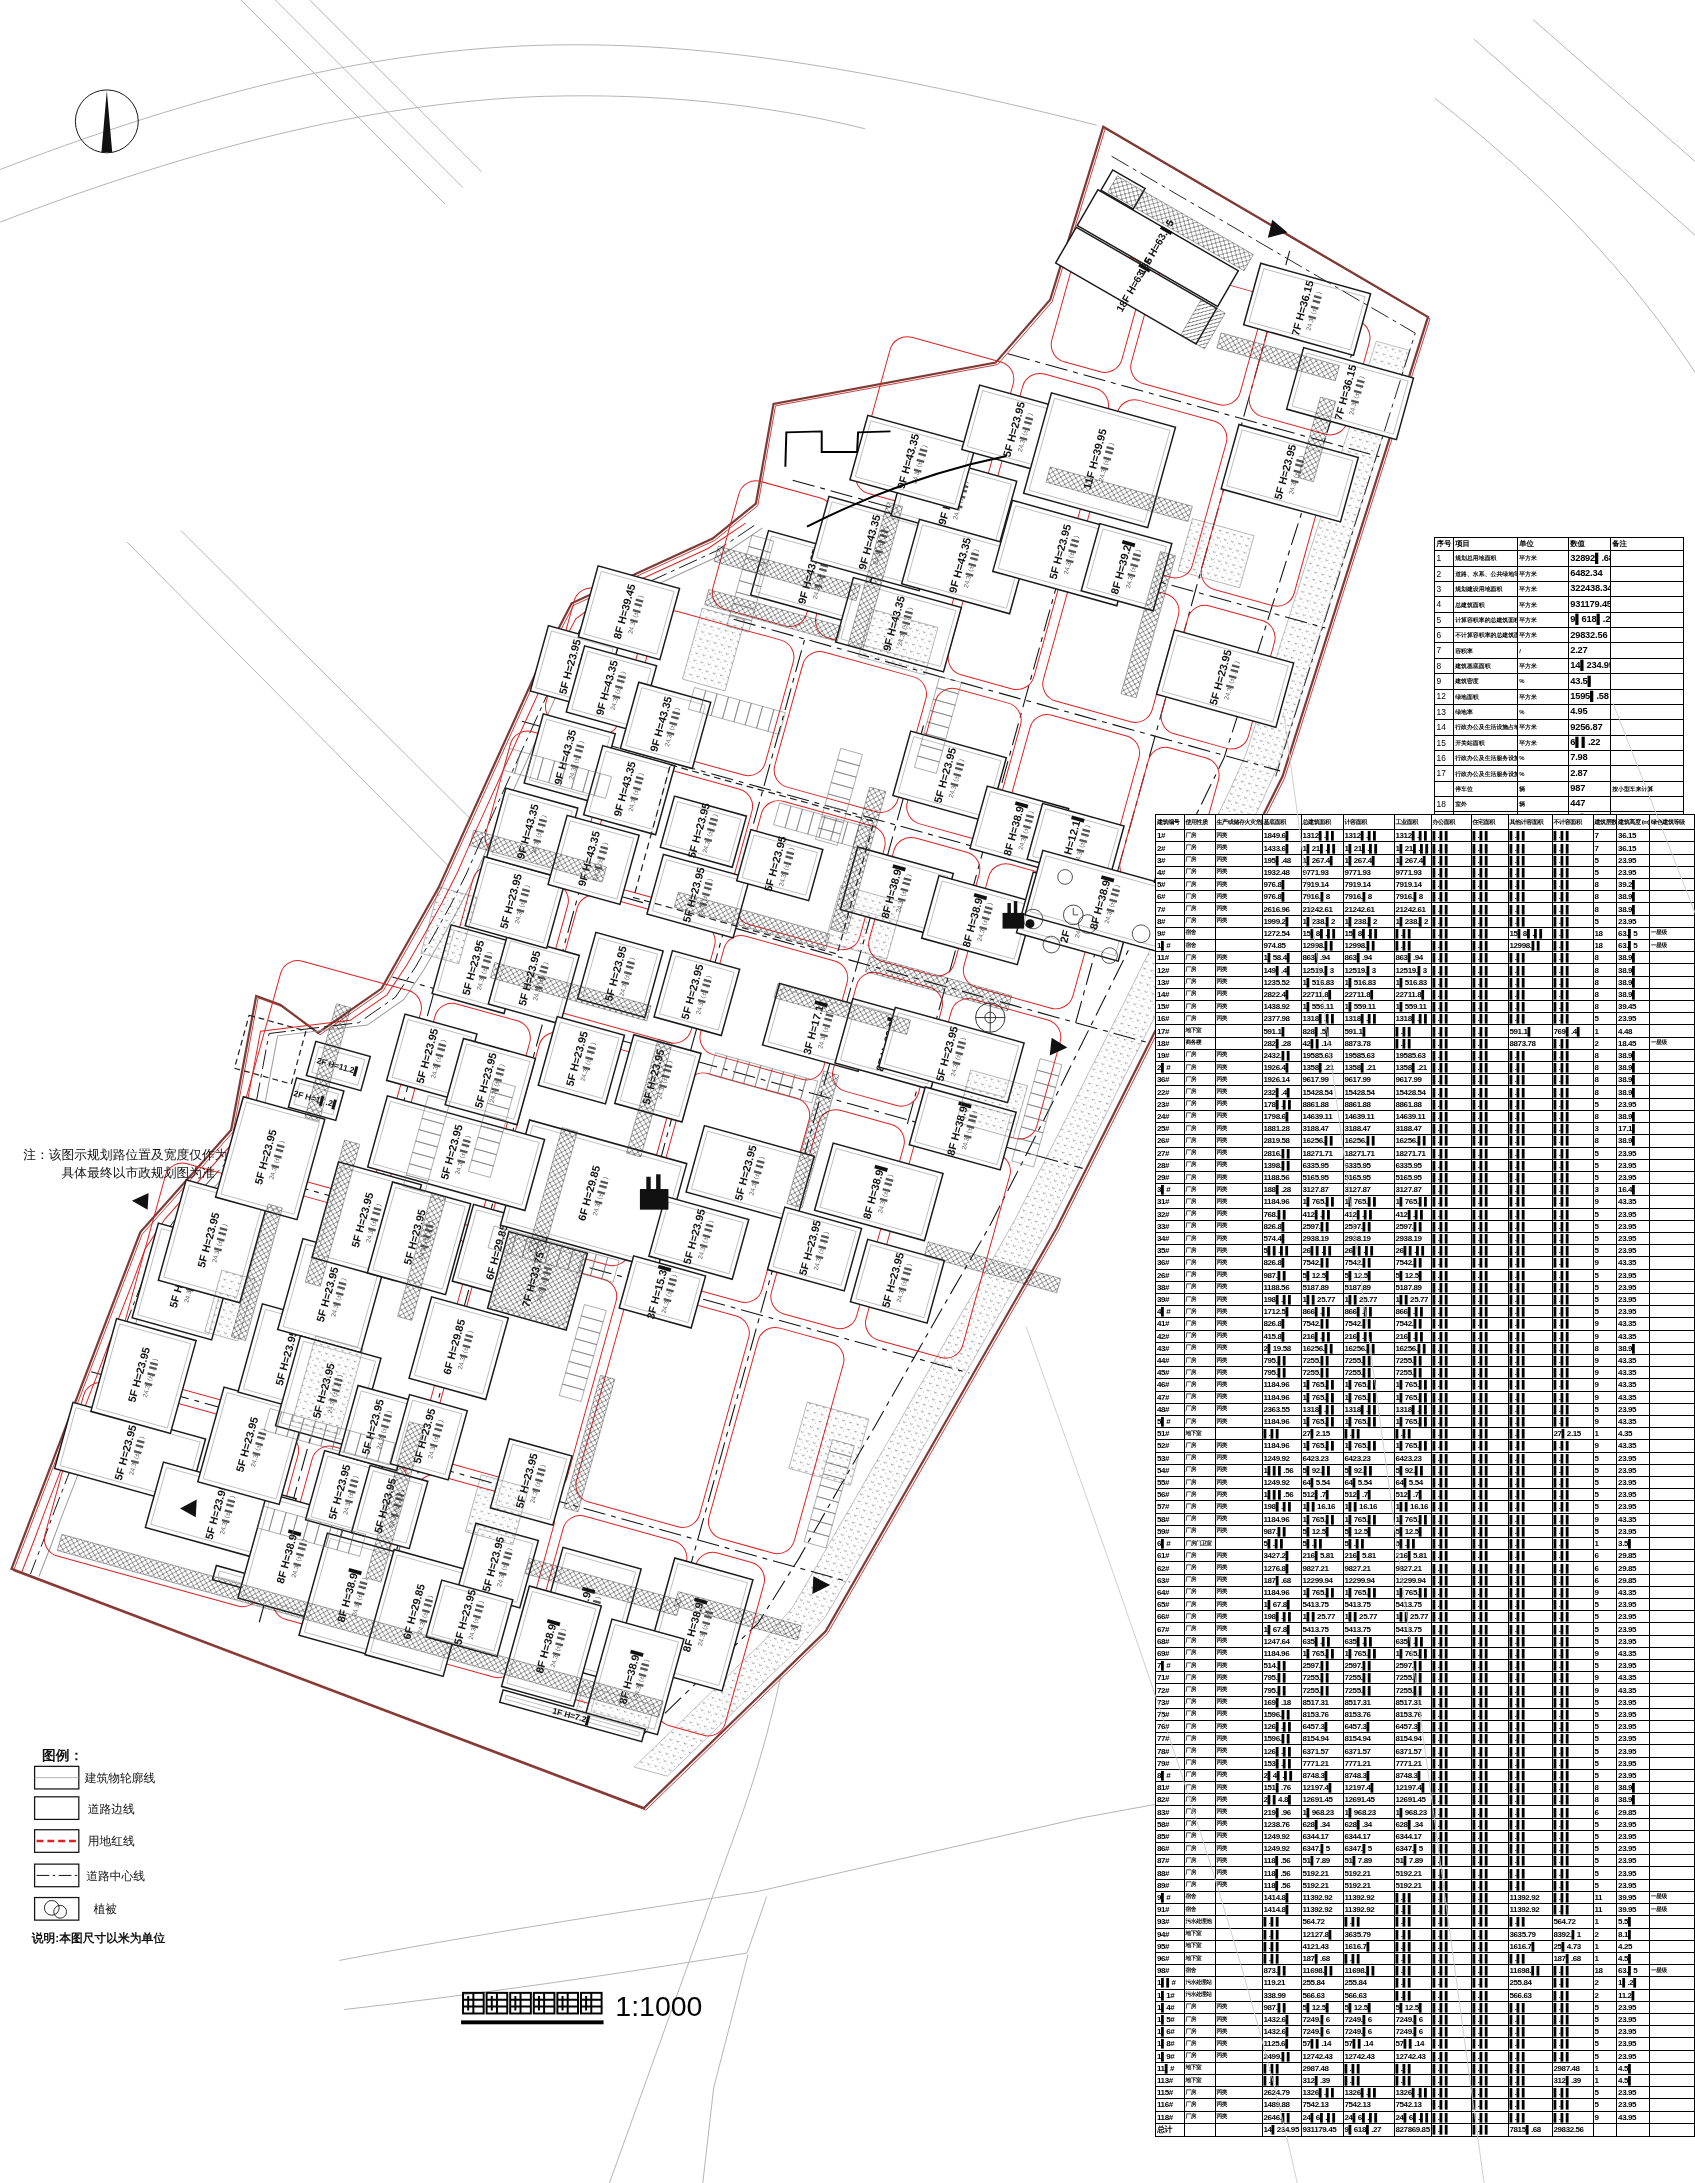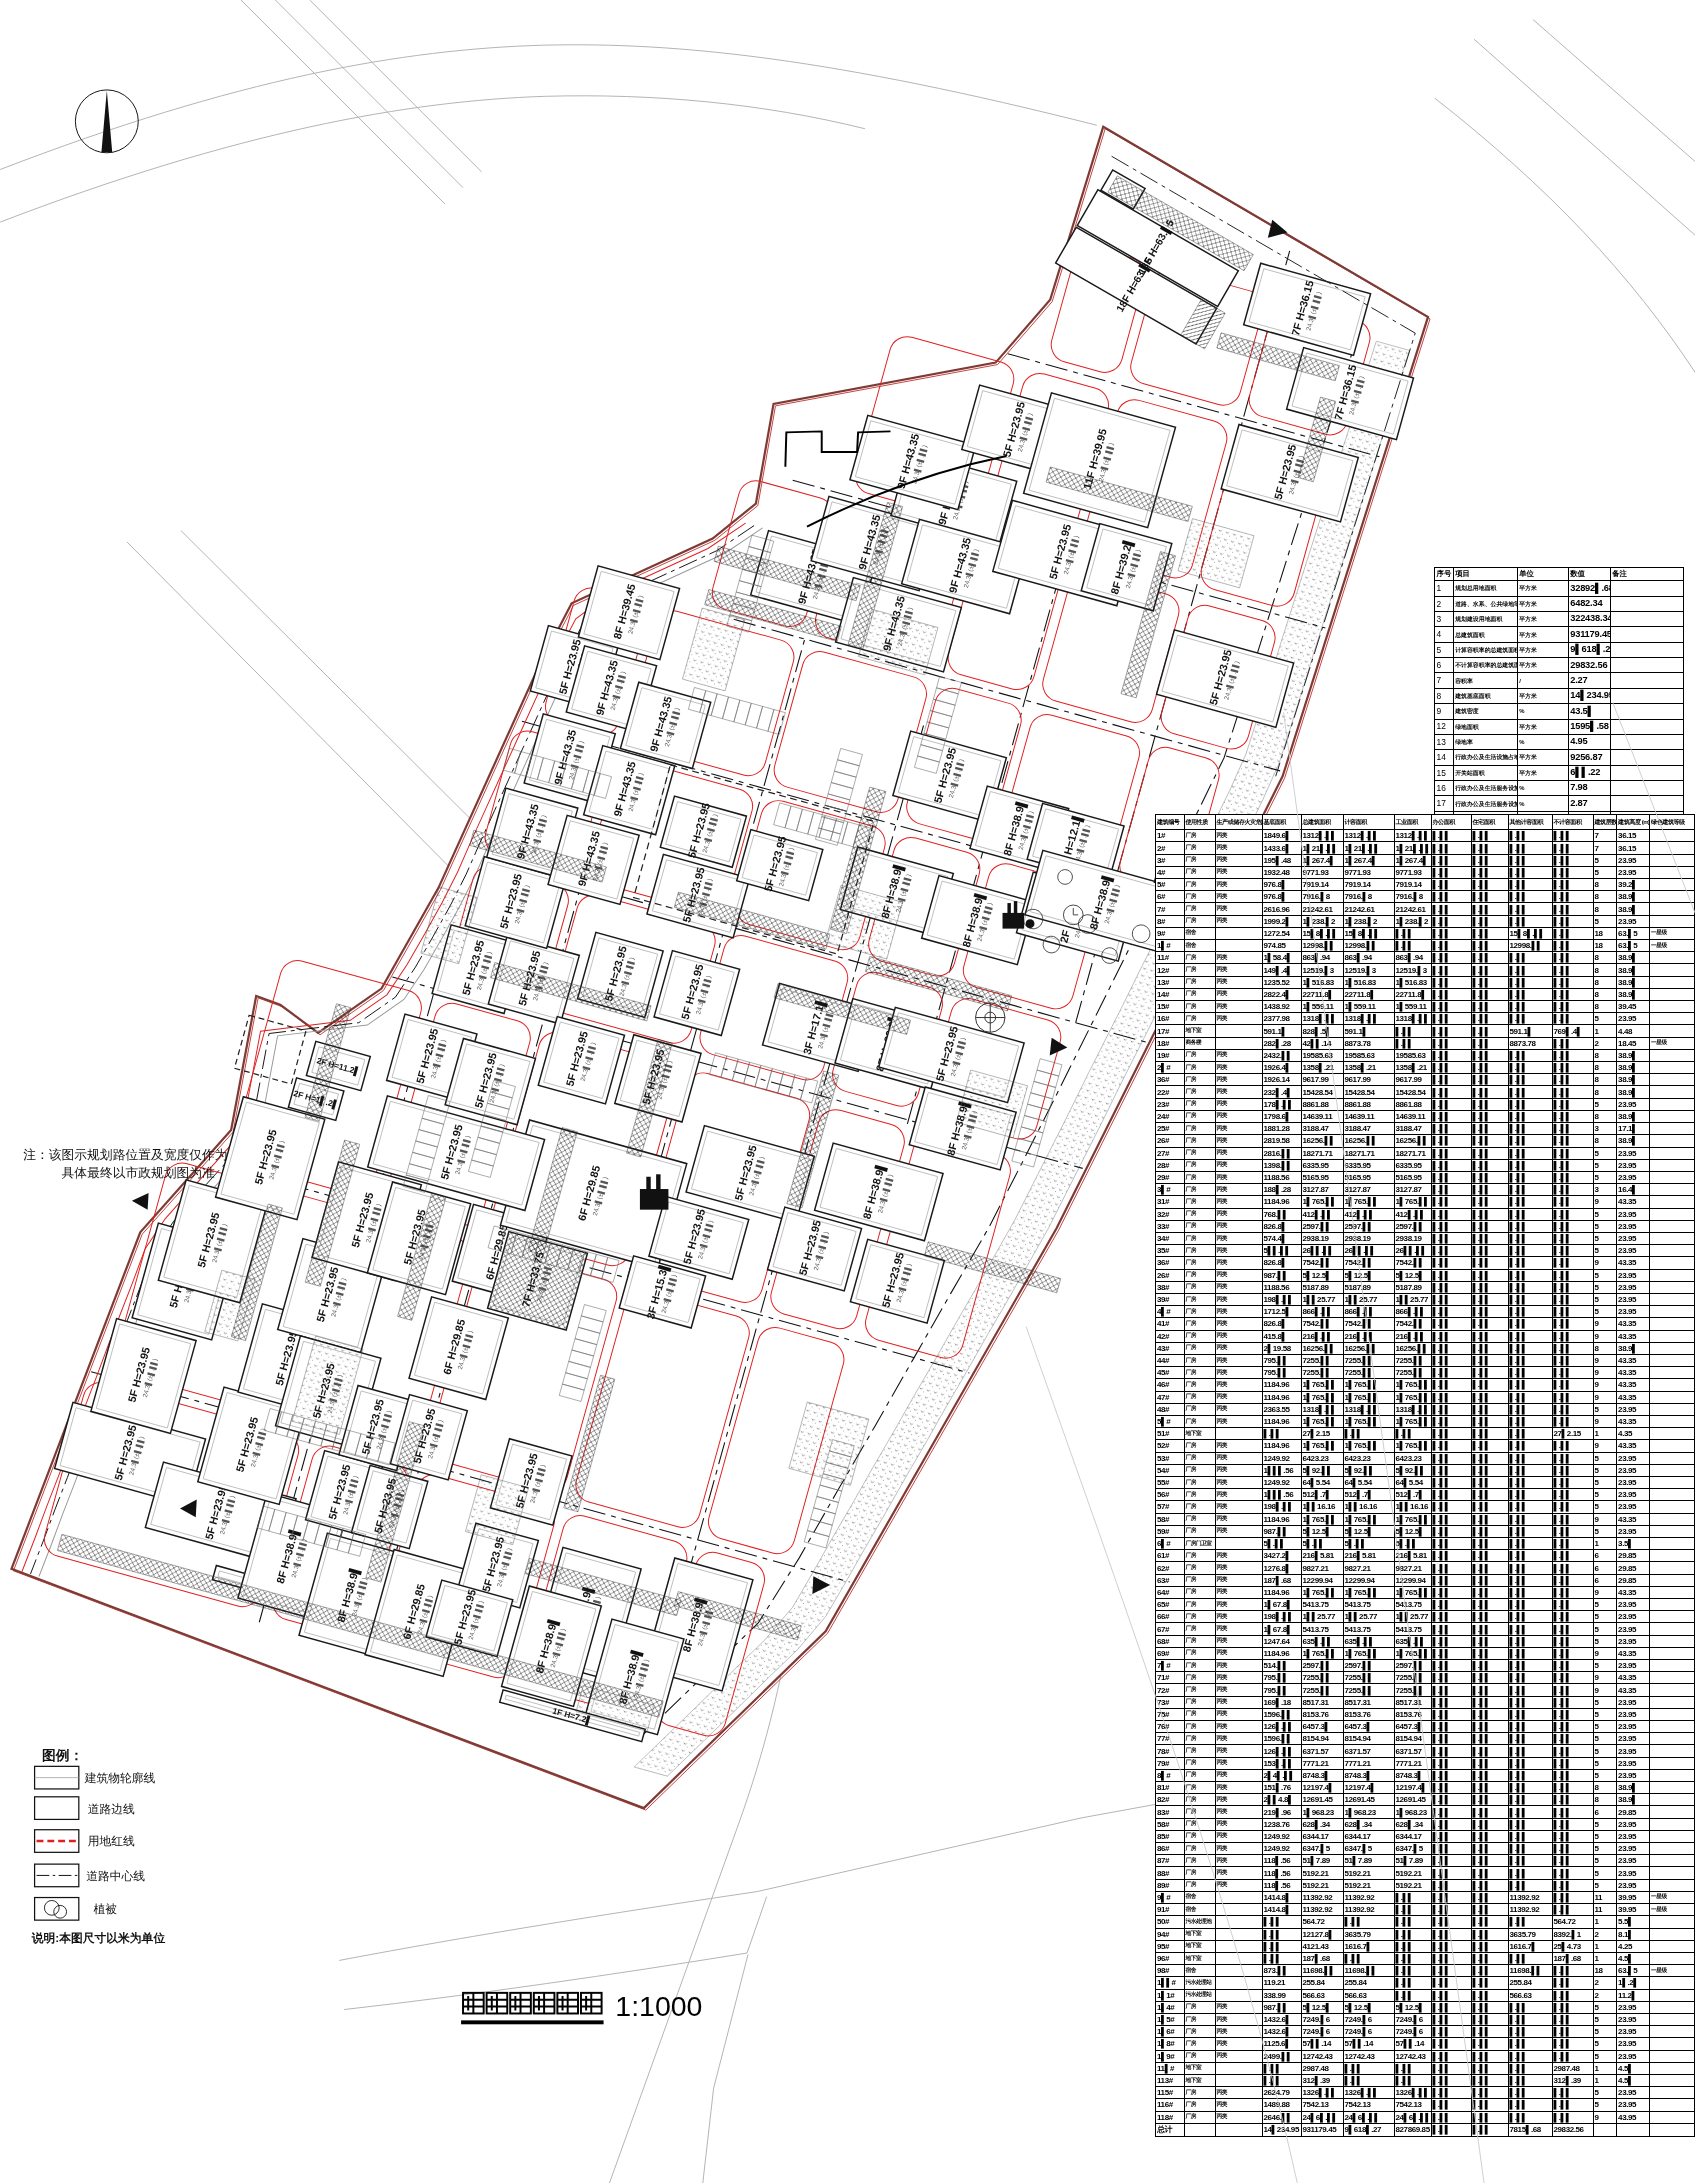--- a/index.html
+++ b/index.html
@@ -1,19 +1,19 @@
 <!DOCTYPE html>
 <html style="font-size:7.9px"><head><meta charset="utf-8">
 <style>
 *{margin:0;padding:0;box-sizing:border-box}
 body{width:1696px;height:2183px;background:#fff;position:relative;font-family:"Liberation Sans",sans-serif;overflow:hidden}
 #plan{position:absolute;left:0;top:0}
 table{border-collapse:collapse;table-layout:fixed;background:#fff}
 td{border:0.8px solid #000;overflow:hidden;white-space:nowrap;vertical-align:middle}
-.sum{position:absolute;left:1434px;top:567px;width:249px;height:291px}
+.sum{position:absolute;left:1434px;top:537px;width:249px;height:291px}
 .sum td{font-size:6.4px;padding:0 1.5px;line-height:1.02}
 .sum .hd td{font-weight:bold;font-size:7.4px;height:13.3px}
 .sum .ix{font-size:8.4px}
 .sum .nm{font-size:9.3px;font-weight:bold;letter-spacing:-0.2px}
 .sum .it{font-size:5.9px;font-weight:bold}
 .big{position:absolute;left:1155px;top:814px;width:538px;height:1323px}
 .big td{font-size:8px;font-weight:bold;padding:0 1px;height:12.2px;letter-spacing:-0.4px}
 .big .hd td{font-size:6.1px;height:15.2px;letter-spacing:-0.5px}
 .big .cn{font-size:5.7px;letter-spacing:-0.5px}
 </style></head>
@@ -2952,21 +2952,21 @@
         <td class="nm">▌.▌▌</td>
         <td class="nm">▌.▌▌</td>
         <td class="nm">▌.▌▌</td>
         <td class="nm">11392.92</td>
         <td class="nm">▌.▌▌</td>
         <td class="nm">11</td>
         <td class="nm">39.95</td>
         <td class="cn">一星级</td>
       </tr>
       <tr>
-        <td class="nm">50#</td>
+        <td class="nm">93#</td>
         <td class="cn">污水处理池</td>
         <td class="cn"></td>
         <td class="nm">▌.▌▌</td>
         <td class="nm">564.72</td>
         <td class="nm">▌.▌▌</td>
         <td class="nm">▌.▌▌</td>
         <td class="nm">▌.▌▌</td>
         <td class="nm">▌.▌▌</td>
         <td class="nm">▌.▌▌</td>
         <td class="nm">564.72</td>

